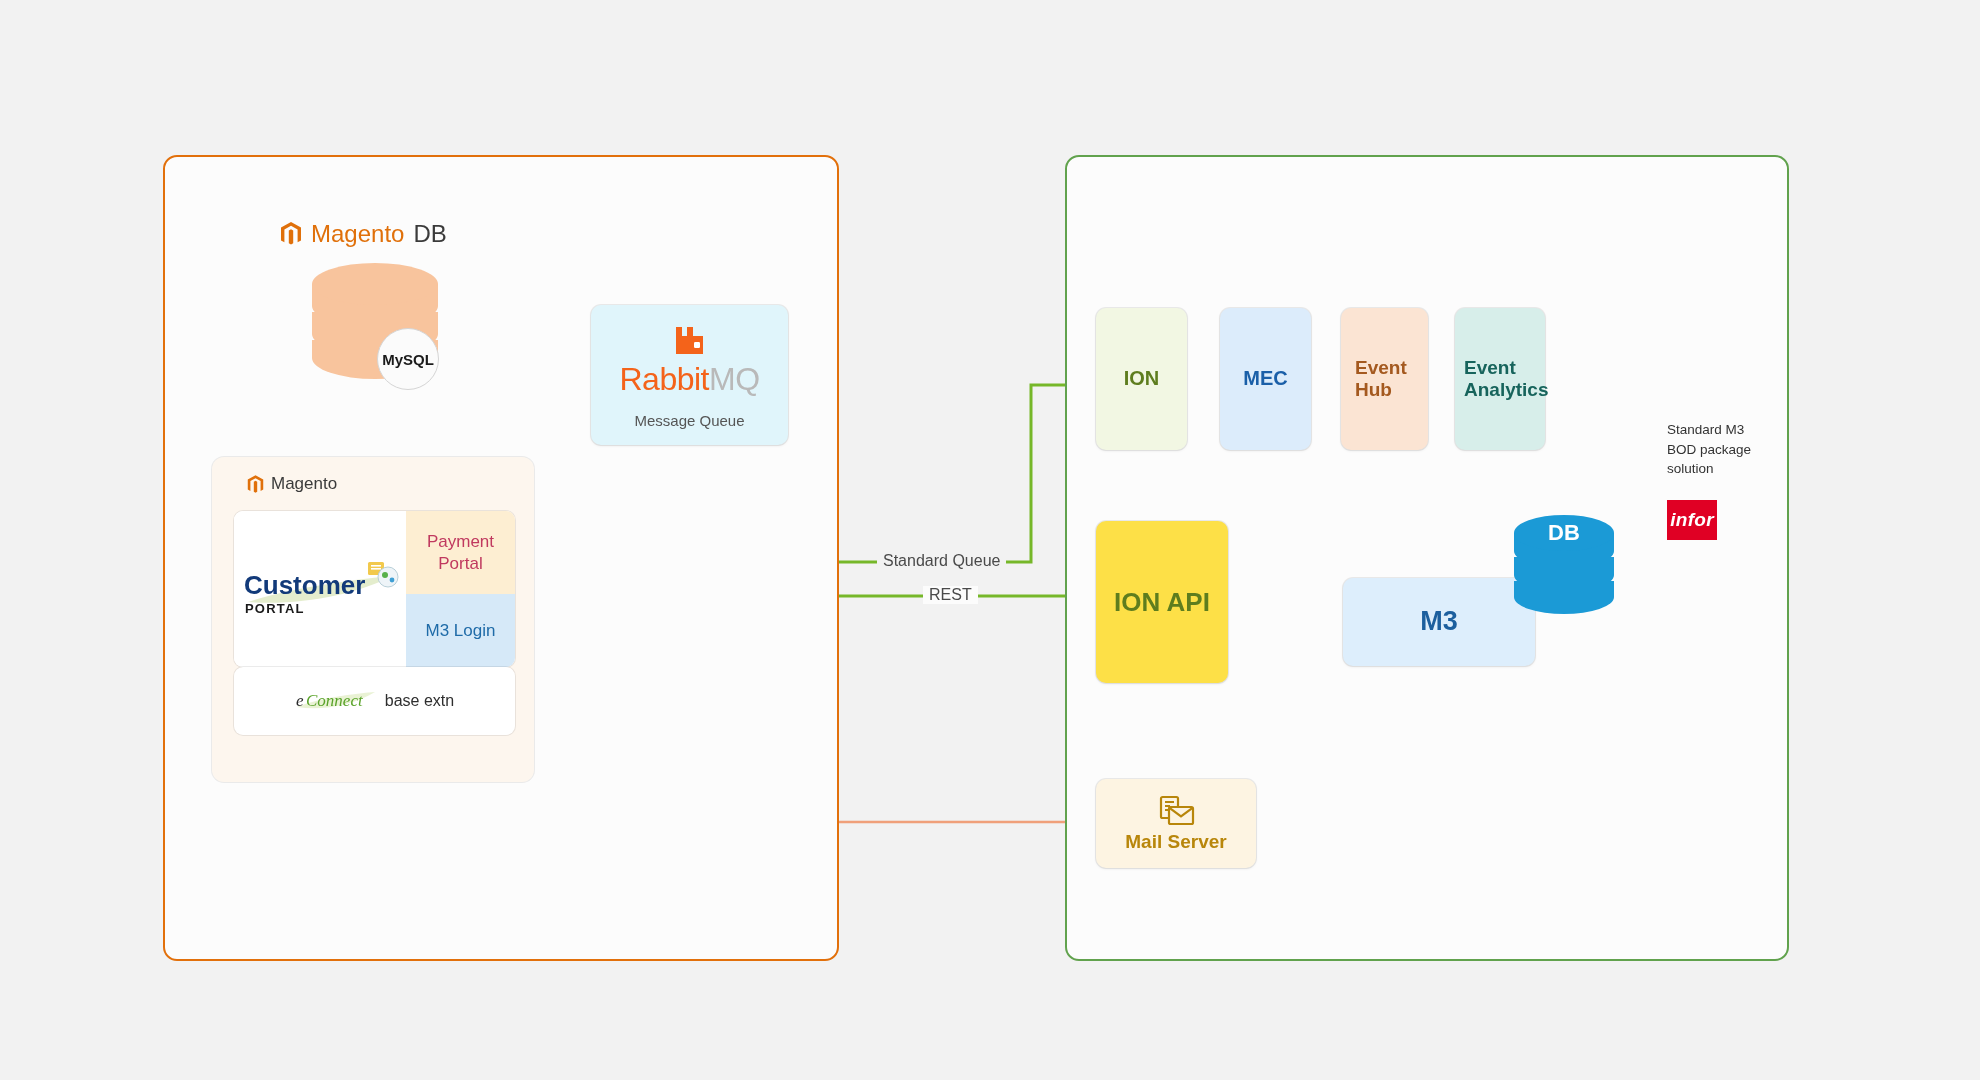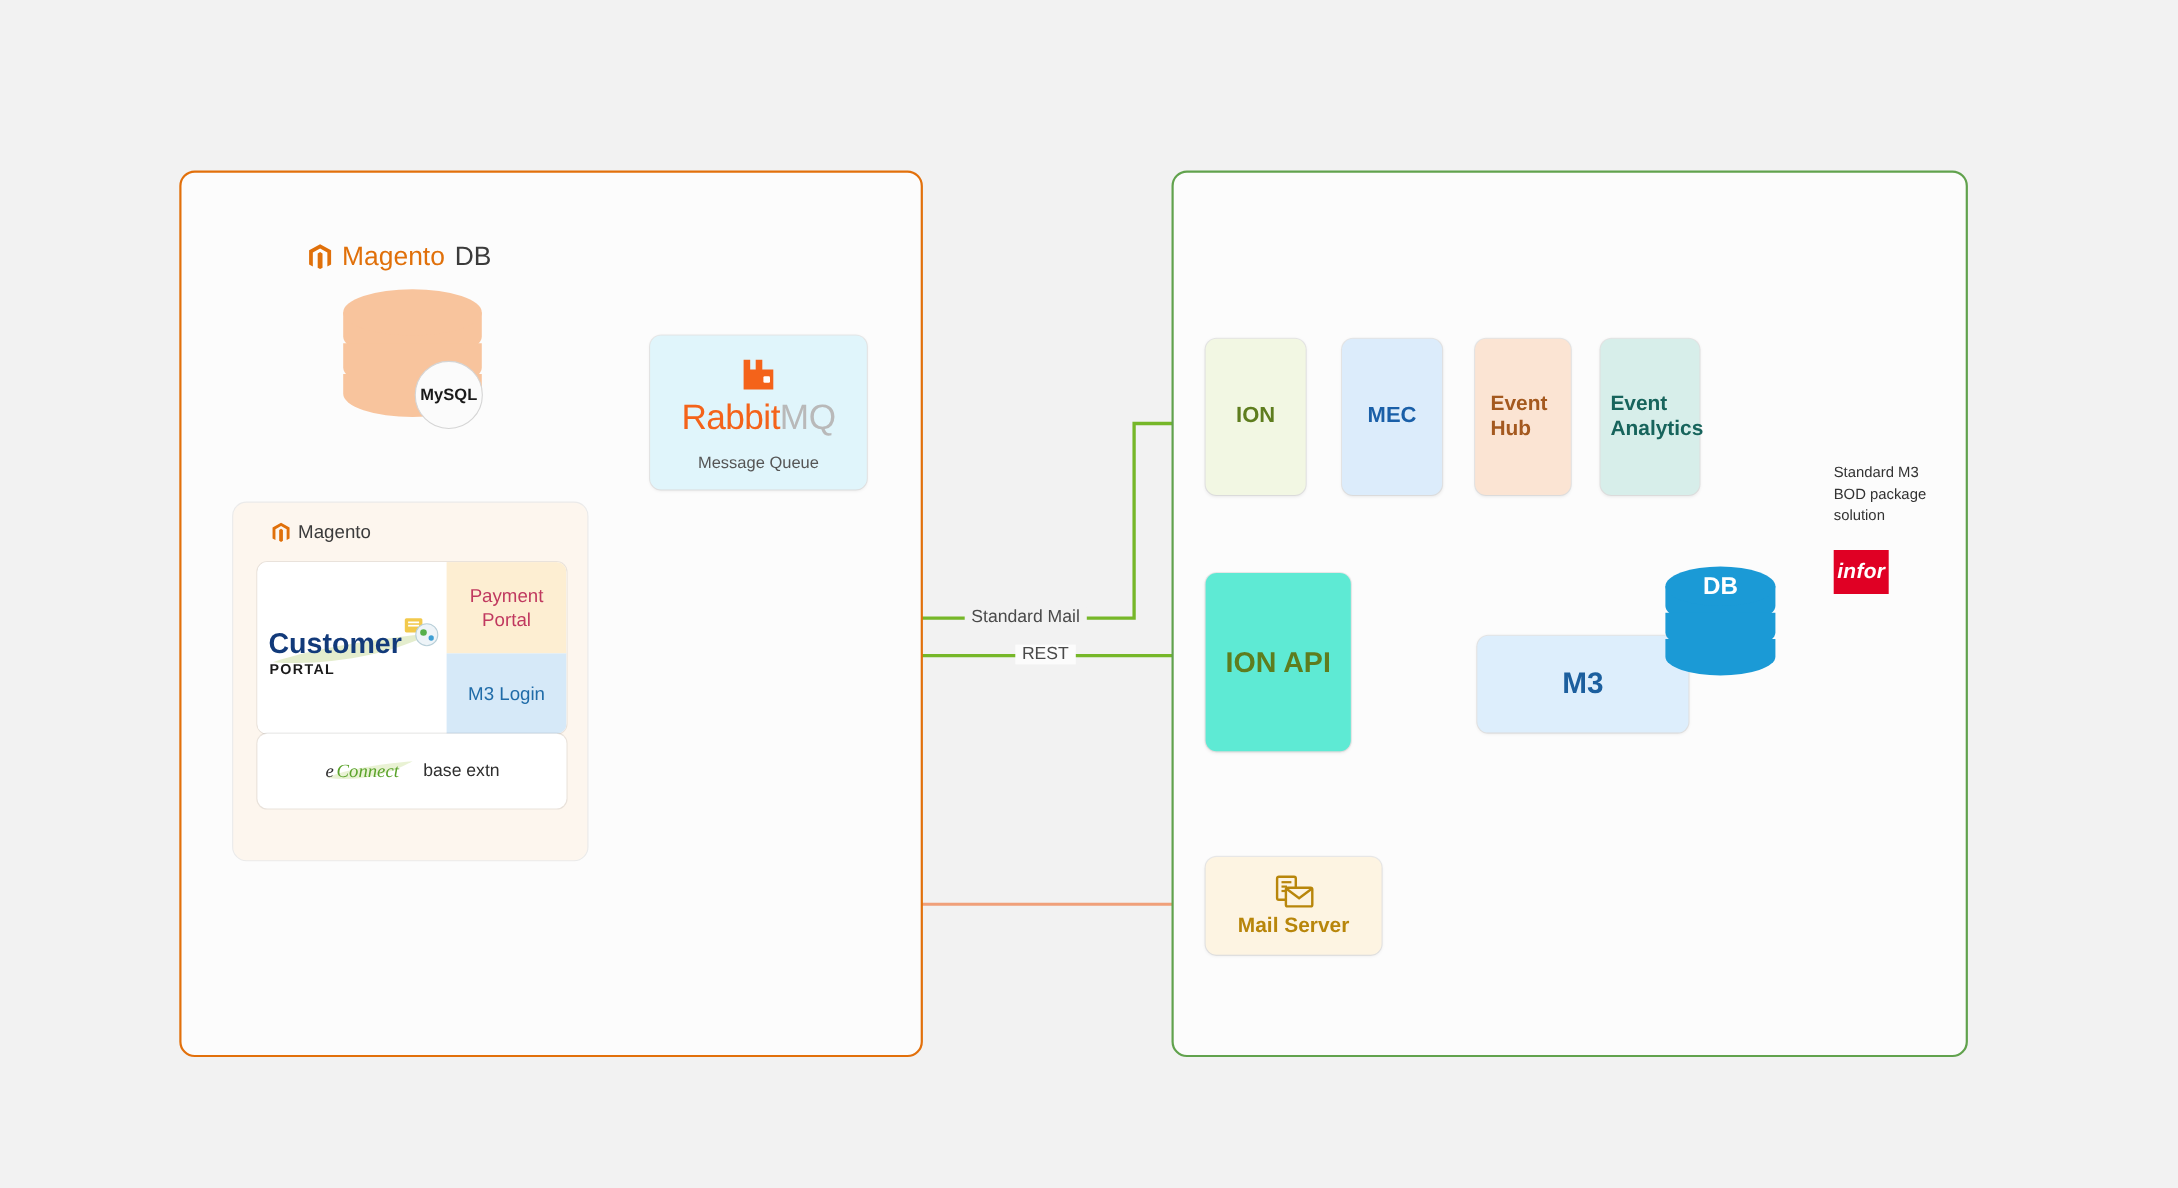--- a/index.html
+++ b/index.html
@@ -26,21 +26,21 @@
     text-align:center;
     box-shadow:0 0 0 1px rgba(0,0,0,.07), 0 1px 3px rgba(0,0,0,.08);
   }
   .node-label{line-height:1.18;}
 
   .n-ion{background:#f2f7e3;}
   .n-mec{background:#dcecfb;}
   .n-evhub{background:#fbe4d3;}
   .n-evan{background:#d7eeea;}
   .n-m3{background:#ddeefc;margin-top:24px;}
-  .n-ionapi{background:#5eead4;}
+  .n-ionapi{background:#fde047;}
   .n-mail{background:#fdf4e2;}
   .n-rabbit{background:#e0f5fb;}
 
   .t-ion{color:#5e7d1e;font-weight:bold;font-size:20px;}
   .t-mec{color:#1a5fa8;font-weight:bold;font-size:20px;}
   .t-evhub{color:#a4591f;font-weight:bold;font-size:19px;}
   .t-evan{color:#17645c;font-weight:bold;font-size:19px;}
   .t-m3{color:#1c5f9e;font-weight:bold;font-size:27px;}
   .t-ionapi{color:#5e7d1e;font-weight:bold;font-size:26px;}
   .t-mail{color:#b8860b;font-weight:bold;font-size:19px;}
@@ -281,16 +281,16 @@
   </div>
 
   <div class="bod-note" style="left:1662px;top:420px;width:120px;">Standard M3
 BOD package
 solution</div>
 
   <div class="infor" style="left:1662px;top:500px;width:50px;height:40px;">
     <span>infor</span>
   </div>
 
-  <div class="wire-label" style="left:872px;top:552px;background:#f2f2f2;padding:0 6px;">Standard Mail</div>
+  <div class="wire-label" style="left:872px;top:552px;background:#f2f2f2;padding:0 6px;">Standard Queue</div>
   <div class="wire-label" style="left:918px;top:586px;background:#fcfcfc;padding:0 6px;">REST</div>
 
 </div>
 
 </body></html>

